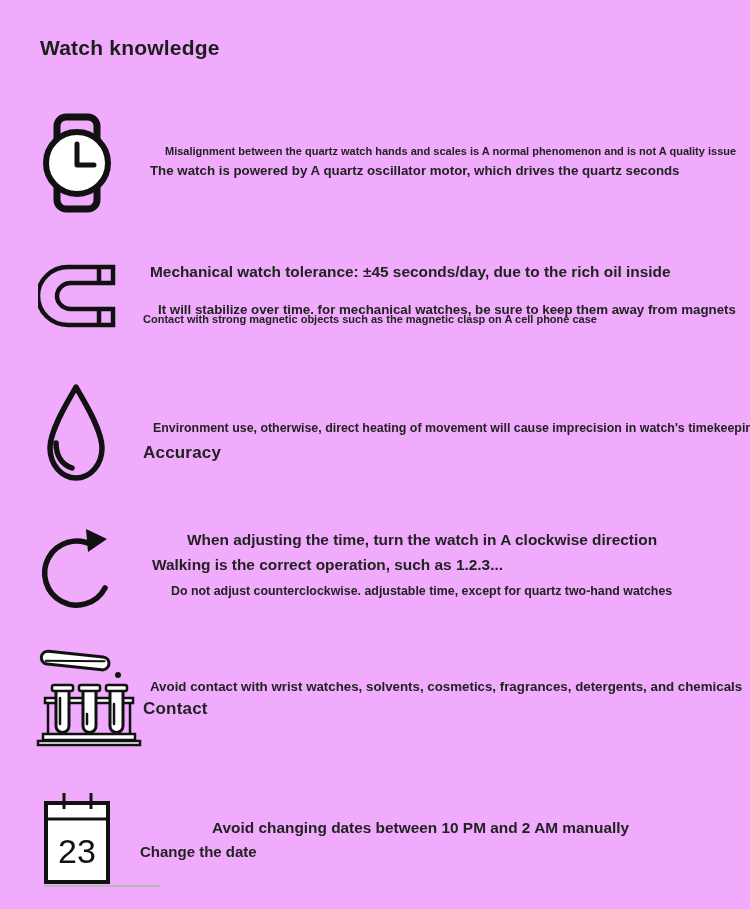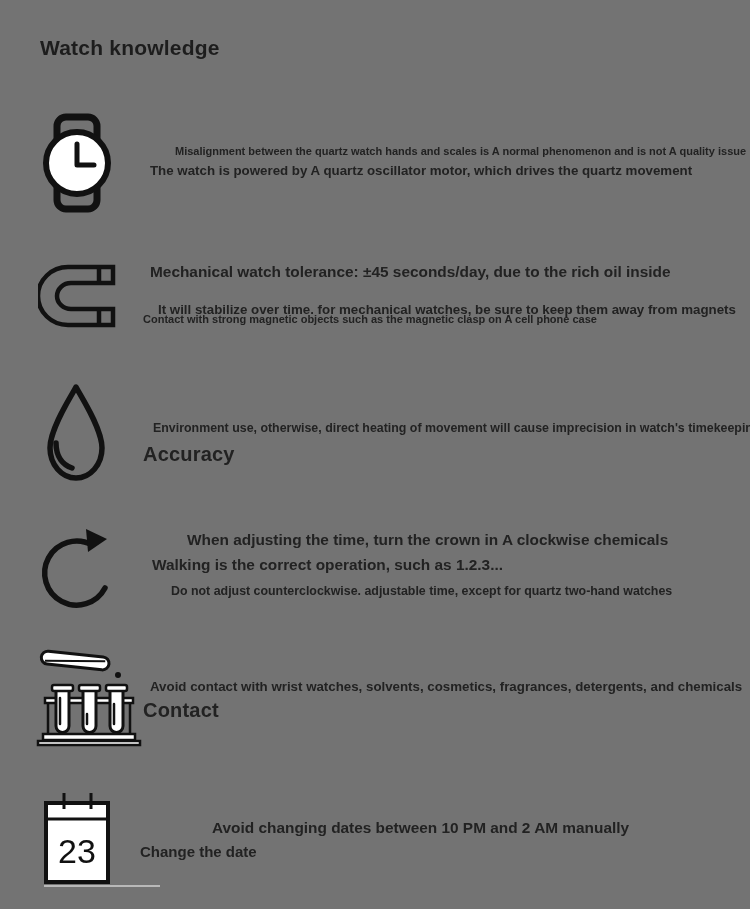--- a/index.html
+++ b/index.html
@@ -1,47 +1,47 @@
 <!DOCTYPE html>
 <html><head>
 <meta charset="utf-8">
 <style>
   html,body{margin:0;padding:0;background:#fff;}
   .canvas{
-    position:relative;width:750px;height:909px;background:#737373;
+    position:relative;width:750px;height:909px;background:#f0abfc;
     font-family:"Liberation Sans",sans-serif;color:#1d1d1d;overflow:hidden;
   }
   .abs{position:absolute;}
   .title{font-size:21px;font-weight:700;letter-spacing:.2px;white-space:nowrap;}
   .line{position:absolute;font-weight:700;white-space:nowrap;color:#222;}
   .t-xs{font-size:11px;}
   .t-s{font-size:12.4px;}
   .t-m{font-size:13.3px;}
   .t-l{font-size:15.4px;}
-  .t-h{font-size:20px;letter-spacing:.2px;}
+  .t-h{font-size:17px;letter-spacing:.2px;}
   .icon{position:absolute;}
   .icon svg{display:block;}
   .cal-shadow{position:absolute;left:44px;top:885px;width:116px;height:2px;background:#b9b9b9;}
 </style>
 </head>
 <body>
 
 <div class="canvas">
 
   <div class="abs title" style="left:40px;top:36px;">Watch knowledge</div>
 
   <div class="icon" style="left:40px;top:112px;">
     <svg width="74" height="102" viewBox="0 0 74 102">
       <rect x="17" y="5" width="40" height="92" rx="9" fill="none" stroke="#111" stroke-width="7"></rect>
       <circle cx="37" cy="51" r="31" fill="#fff" stroke="#111" stroke-width="6"></circle>
       <path d="M37 32 V53 H54" fill="none" stroke="#111" stroke-width="5" stroke-linecap="round" stroke-linejoin="round"></path>
     </svg>
   </div>
-  <div class="line t-xs" style="left:175px;top:145px;">Misalignment between the quartz watch hands and scales is A normal phenomenon and is not A quality issue</div>
-  <div class="line t-m" style="left:150px;top:163px;">The watch is powered by A quartz oscillator motor, which drives the quartz movement</div>
+  <div class="line t-xs" style="left:165px;top:145px;">Misalignment between the quartz watch hands and scales is A normal phenomenon and is not A quality issue</div>
+  <div class="line t-m" style="left:150px;top:163px;">The watch is powered by A quartz oscillator motor, which drives the quartz seconds</div>
 
   <div class="icon" style="left:38px;top:262px;">
     <svg width="80" height="70" viewBox="0 0 80 70">      
         <path d="M75 5 H30 A30 29 0 0 0 30 63 H75 V47 H33 A14 13 0 0 1 33 21 H75 Z" fill="none" stroke="#111" stroke-width="4.5" stroke-linejoin="miter"></path>
       <path d="M61 5 V21 M61 47 V63" stroke="#111" stroke-width="4.5"></path>
     </svg>
   </div>
   <div class="line t-l" style="left:150px;top:263px;">Mechanical watch tolerance: ±45 seconds/day, due to the rich oil inside</div>
   <div class="line t-m" style="left:158px;top:302px;">It will stabilize over time. for mechanical watches, be sure to keep them away from magnets</div>
   <div class="line t-xs" style="left:143px;top:313px;text-align:right;">Contact with strong magnetic objects such as the magnetic clasp on A cell phone case</div>
@@ -54,21 +54,21 @@
   </div>
   <div class="line t-s" style="left:153px;top:421px;">Environment use, otherwise, direct heating of movement will cause imprecision in watch's timekeeping</div>
   <div class="line t-h" style="left:143px;top:443px;">Accuracy</div>
 
   <div class="icon" style="left:38px;top:522px;">
     <svg width="82" height="92" viewBox="0 0 82 92">
       <path d="M67 66 A32 32 0 1 1 54 23" fill="none" stroke="#111" stroke-width="5.5" stroke-linecap="round"></path>
       <polygon points="48,7 69,17 50,30" fill="#111"></polygon>
     </svg>
   </div>
-  <div class="line t-l" style="left:187px;top:531px;">When adjusting the time, turn the crown in A clockwise chemicals</div>
+  <div class="line t-l" style="left:187px;top:531px;">When adjusting the time, turn the watch in A clockwise direction</div>
   <div class="line t-l" style="left:152px;top:556px;">Walking is the correct operation, such as 1.2.3...</div>
   <div class="line t-s" style="left:143px;top:584px;margin-left:28px;">Do not adjust counterclockwise. adjustable time, except for quartz two-hand watches</div>
 
   <div class="icon" style="left:35px;top:646px;">
     <svg width="108" height="102" viewBox="0 0 108 102">
       <g transform="rotate(6 40 16)">
         <rect x="6" y="8" width="68" height="13" rx="6.5" fill="#fff" stroke="#111" stroke-width="3"></rect>
         <path d="M10 18 L70 12" stroke="#111" stroke-width="2"></path>
       </g>
       <circle cx="83" cy="29" r="3" fill="#111"></circle>

